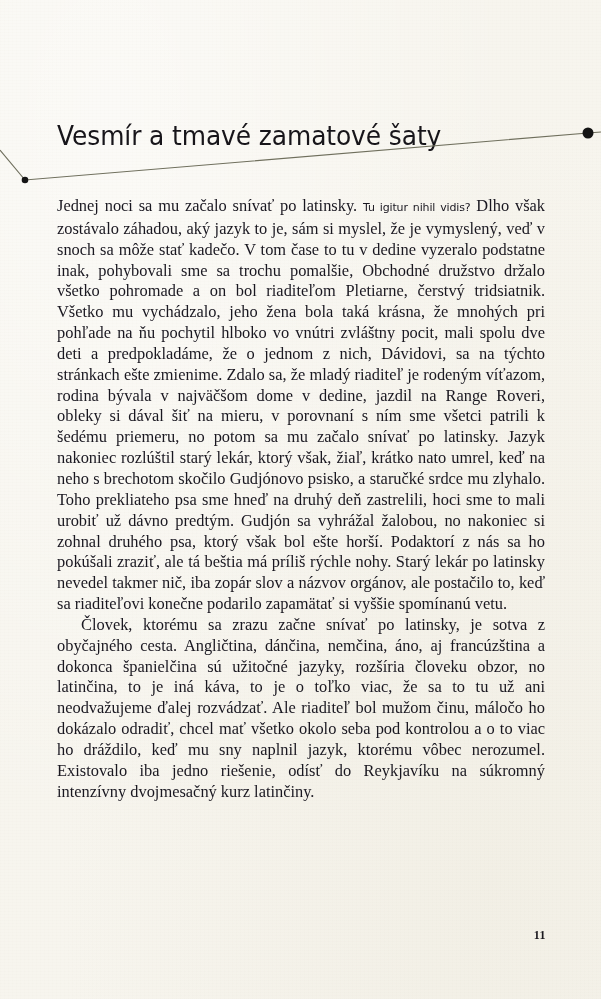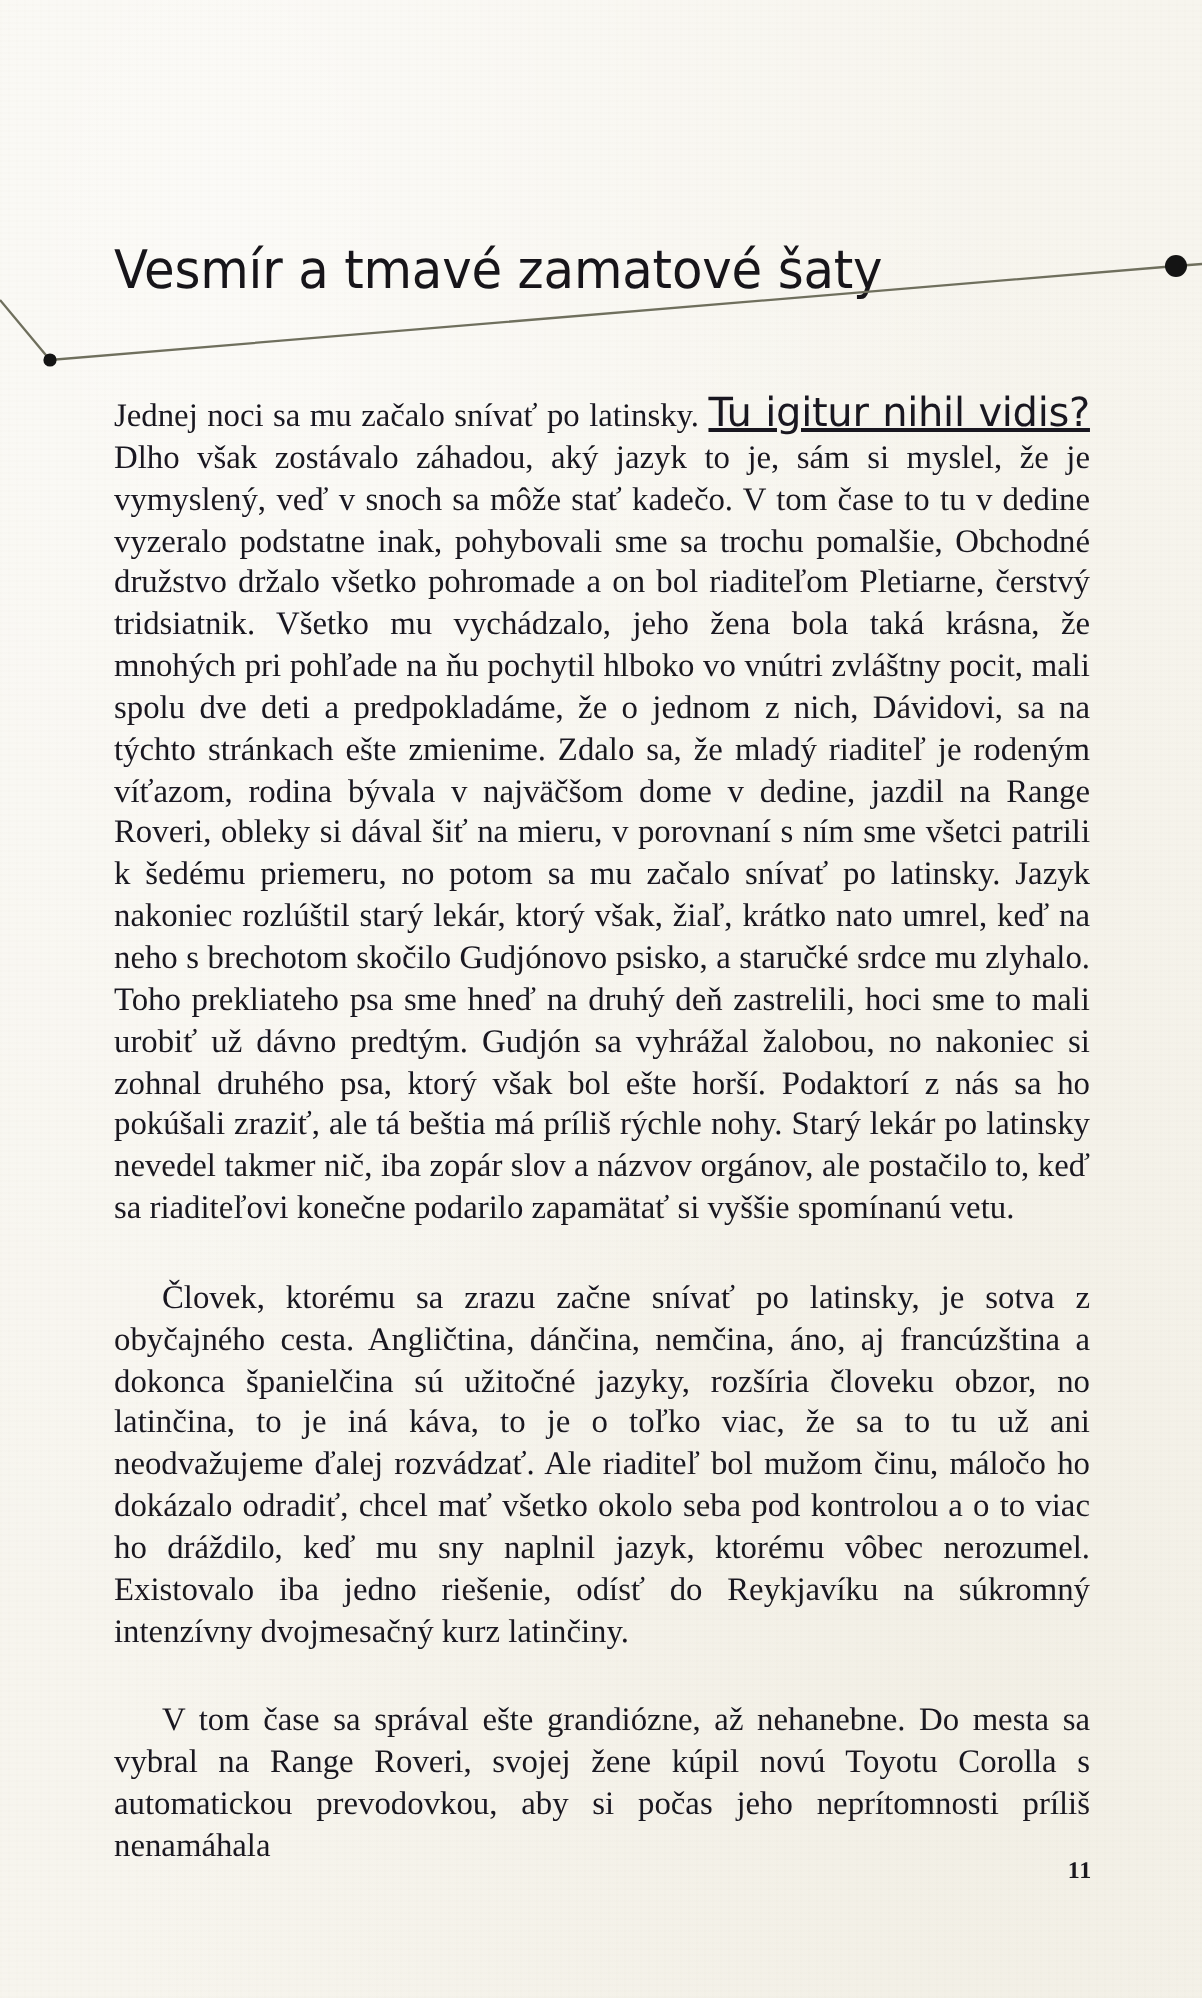--- a/index.html
+++ b/index.html
@@ -77,27 +77,25 @@
     text-justify: inter-word;
     color: #191720;
     hyphens: manual;
   }
   .body-text p {
     margin: 0;
     text-indent: 0;
   }
   .body-text p + p {
     text-indent: 24px;
-    margin-top: 24px;
   }
   .latin {
     font-family: "DejaVu Sans", sans-serif;
-    font-size: 20px;
+    font-size: 11px;
     letter-spacing: -0.15px;
-    text-decoration: underline;
   }
 
   
   .folio {
     position: absolute;
     right: 55px;
     top: 928px;
     font-family: "Liberation Serif", serif;
     font-size: 12px;
     font-weight: 700;
@@ -116,18 +114,17 @@
 
   <svg class="rule-deco" viewBox="0 0 601 110" xmlns="http://www.w3.org/2000/svg">
     <polyline points="0,55 25,85 588,38 601,37" fill="none" stroke="#6f6f5d" stroke-width="1.15"></polyline>
     <circle cx="25" cy="85" r="3.3" fill="#141414"></circle>
     <circle cx="588" cy="38" r="5.5" fill="#141414"></circle>
   </svg>
 
   <div class="body-text">
       <p style="text-indent: 0px;"><span>Jednej noci sa mu začalo snívať po latinsky. </span><span class="latin">Tu igitur nihil vidis?</span><span> Dlho však zostávalo záhadou, aký jazyk to je, sám si myslel, že je vymyslený, veď v snoch sa môže stať kadečo. V tom čase to tu v dedine vyzeralo podstatne inak, pohybovali sme sa trochu pomalšie, Obchodné družstvo držalo všetko pohromade a on bol riaditeľom Pletiarne, čerstvý tridsiatnik. Všetko mu vychádzalo, jeho žena bola taká krásna, že mnohých pri pohľade na ňu pochytil hlboko vo vnútri zvláštny pocit, mali spolu dve deti a predpokladáme, že o jednom z nich, Dávidovi, sa na týchto stránkach ešte zmienime. Zdalo sa, že mladý riaditeľ je rodeným víťazom, rodina bývala v najväčšom dome v dedine, jazdil na Range Roveri, obleky si dával šiť na mieru, v porovnaní s ním sme všetci patrili k šedému priemeru, no potom sa mu začalo snívať po latinsky. Jazyk nakoniec rozlúštil starý lekár, ktorý však, žiaľ, krátko nato umrel, keď na neho s brechotom skočilo Gudjónovo psisko, a staručké srdce mu zlyhalo. Toho prekliateho psa sme hneď na druhý deň zastrelili, hoci sme to mali urobiť už dávno predtým. Gudjón sa vyhrážal žalobou, no nakoniec si zohnal druhého psa, ktorý však bol ešte horší. Podaktorí z nás sa ho pokúšali zraziť, ale tá beštia má príliš rýchle nohy. Starý lekár po latinsky nevedel takmer nič, iba zopár slov a názvov orgánov, ale postačilo to, keď sa riaditeľovi konečne podarilo zapamätať si vyššie spomínanú vetu.</span></p>
       <p><span>Človek, ktorému sa zrazu začne snívať po latinsky, je sotva z obyčajného cesta. Angličtina, dánčina, nemčina, áno, aj francúzština a dokonca španielčina sú užitočné jazyky, rozšíria človeku obzor, no latinčina, to je iná káva, to je o toľko viac, že sa to tu už ani neodvažujeme ďalej rozvádzať. Ale riaditeľ bol mužom činu, máločo ho dokázalo odradiť, chcel mať všetko okolo seba pod kontrolou a o to viac ho dráždilo, keď mu sny naplnil jazyk, ktorému vôbec nerozumel. Existovalo iba jedno riešenie, odísť do Reykjavíku na súkromný intenzívny dvojmesačný kurz latinčiny.</span></p>
-      <p><span>V tom čase sa správal ešte grandiózne, až nehanebne. Do mesta sa vybral na Range Roveri, svojej žene kúpil novú Toyotu Corolla s automatickou prevodovkou, aby si počas jeho neprítomnosti príliš nenamáhala</span></p>
     </div>
 
   <div class="folio">11</div>
 
 </div>
 
 </body></html>

